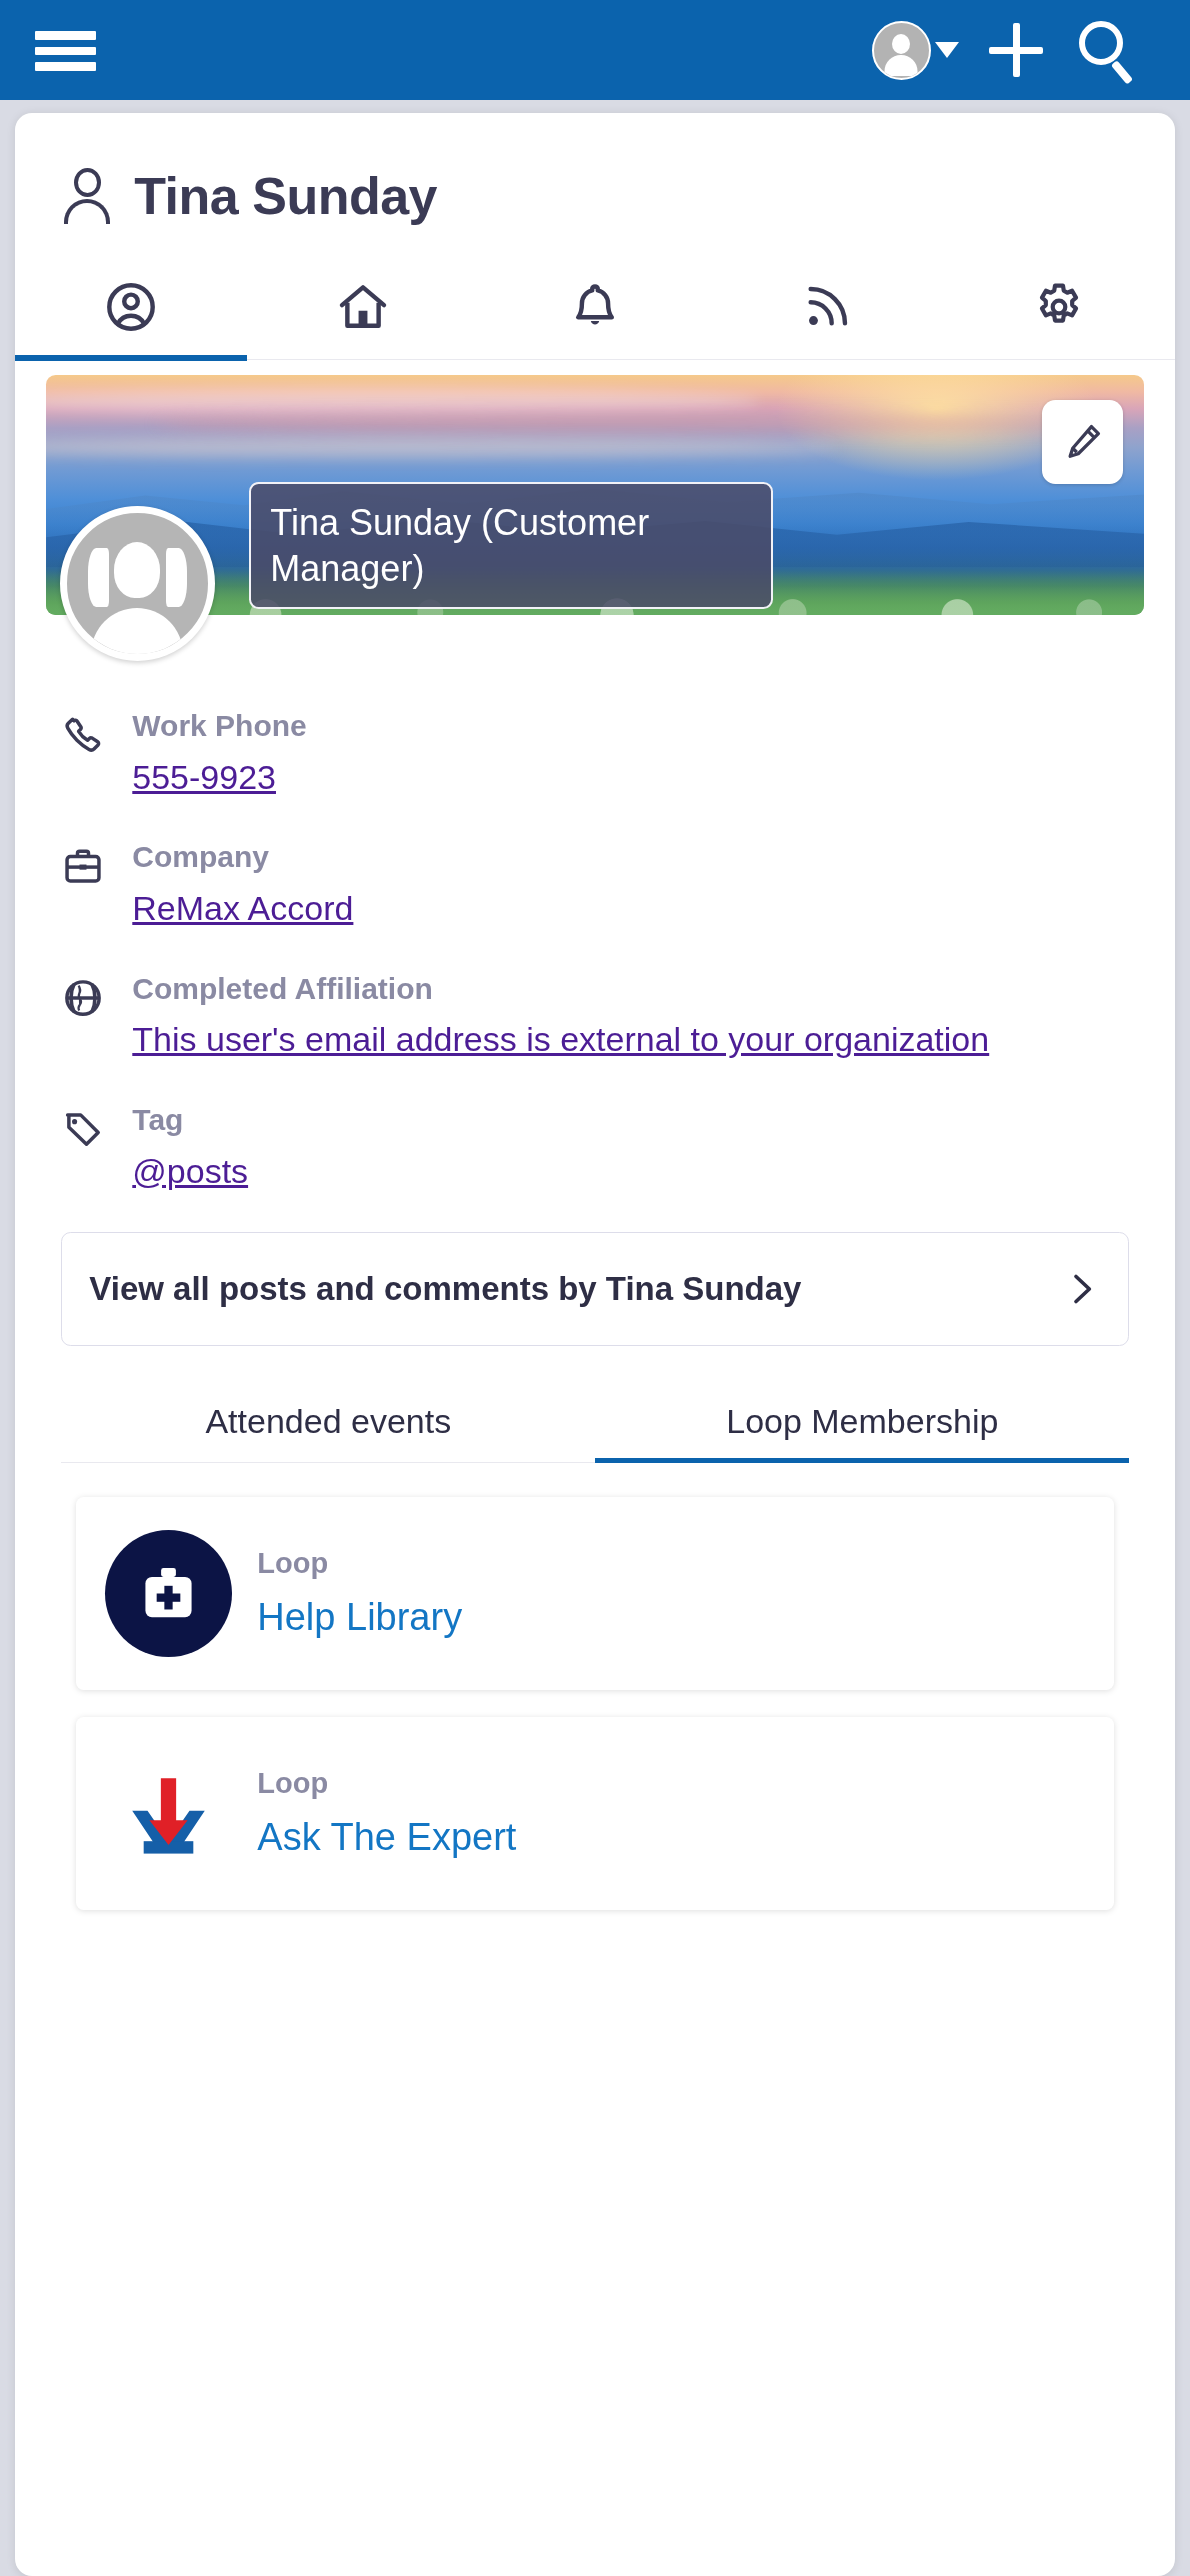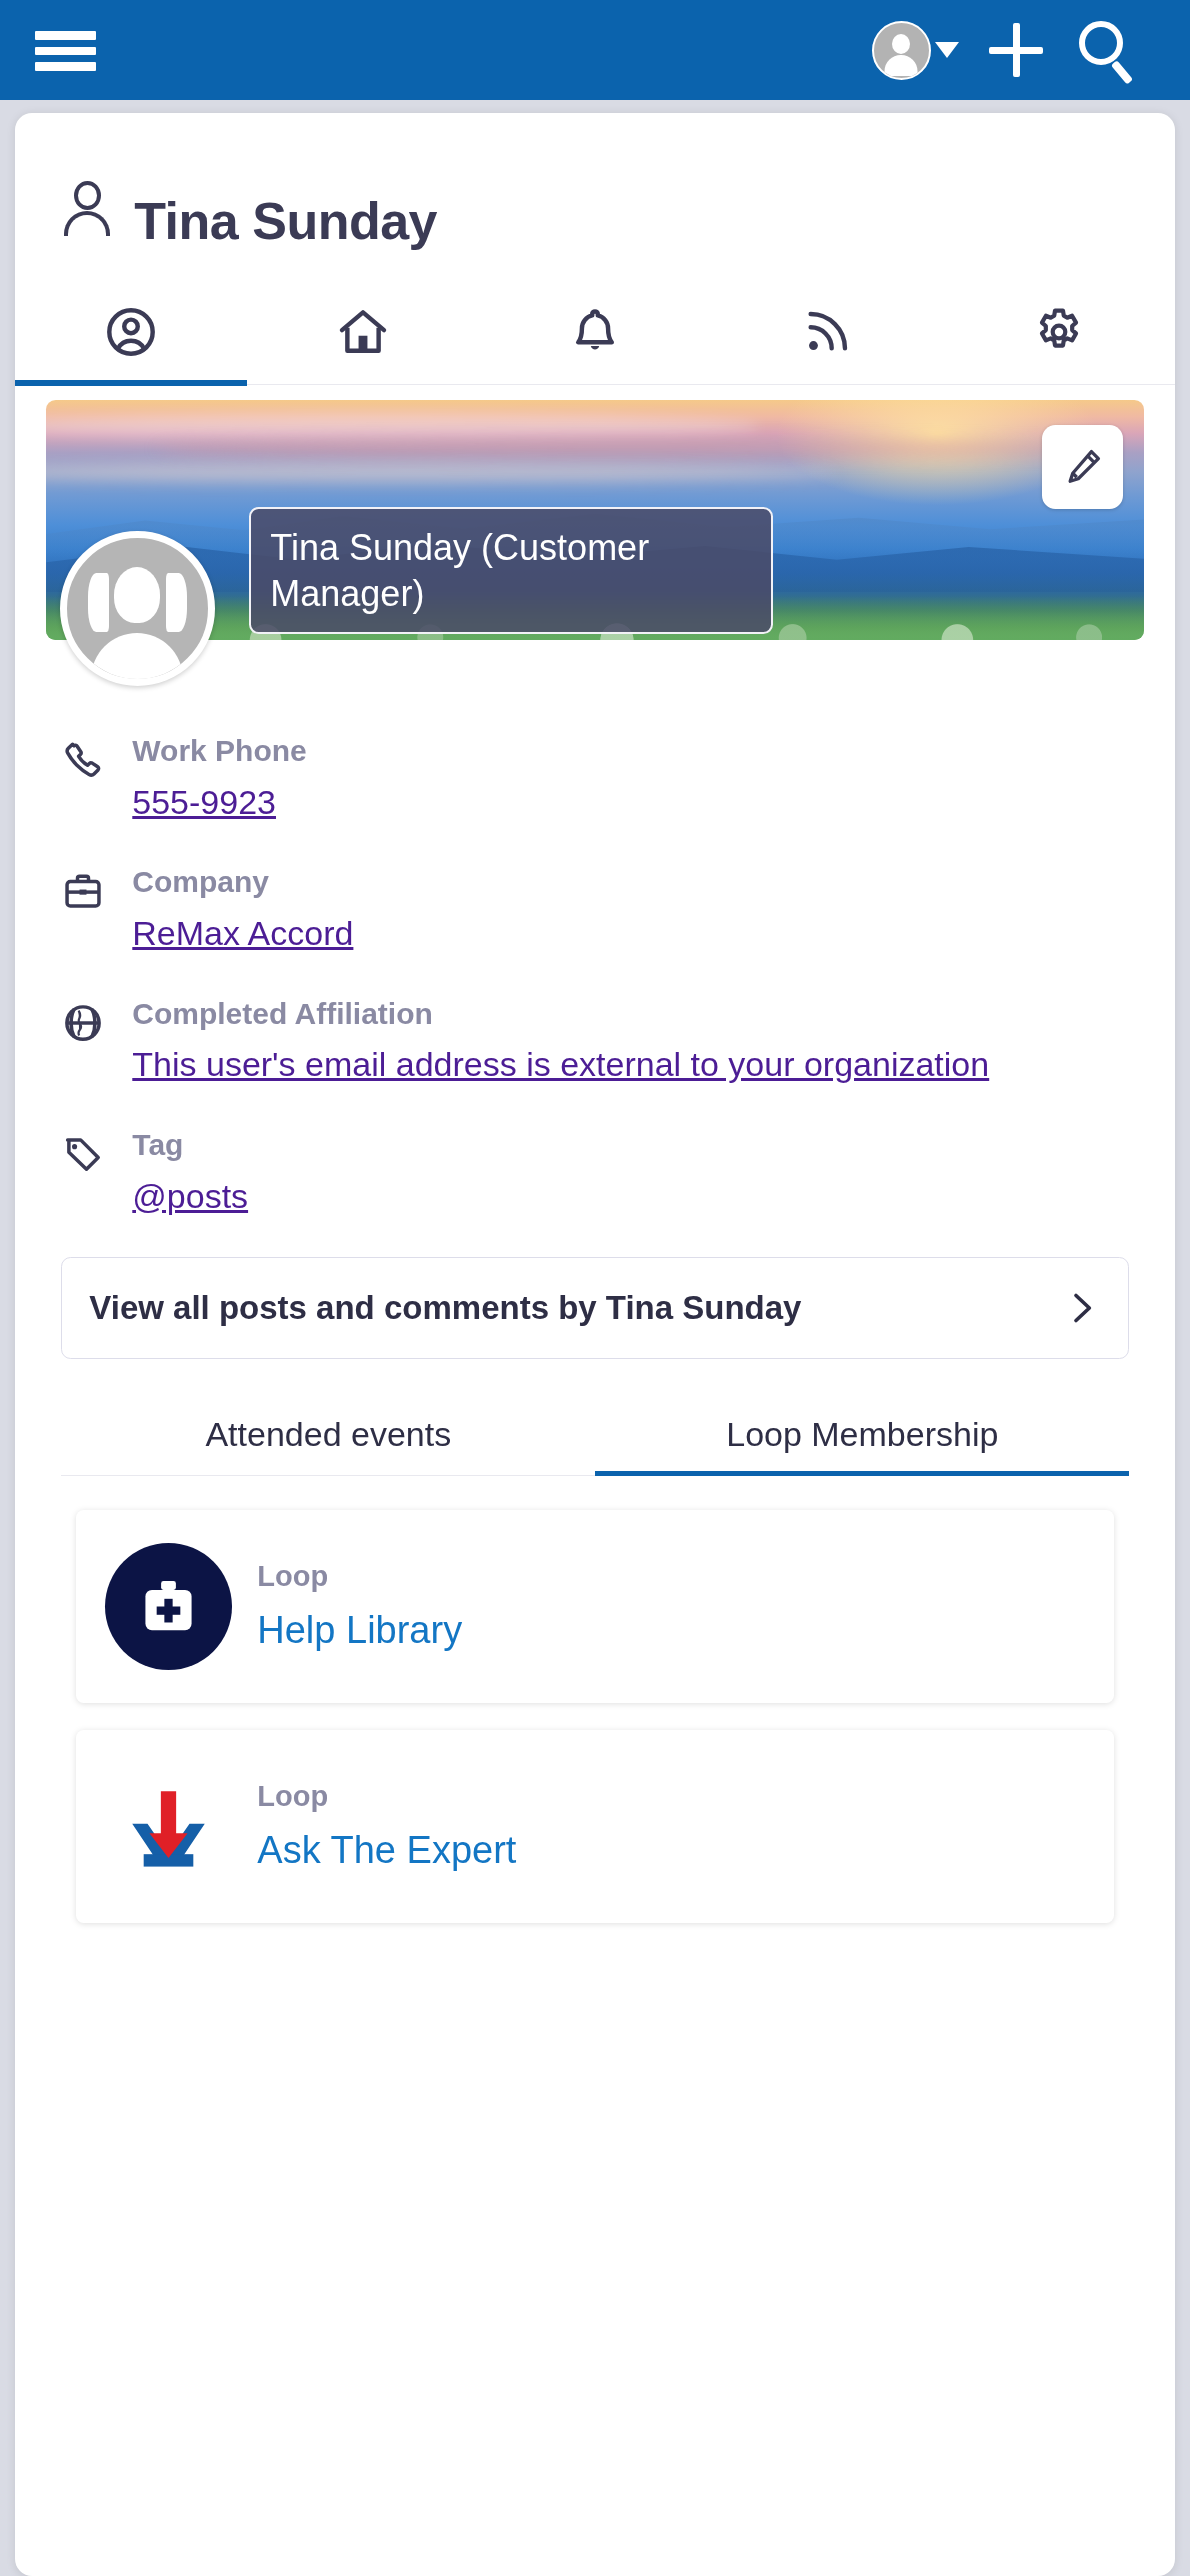--- a/index.html
+++ b/index.html
@@ -114,21 +114,21 @@
     position: absolute; top: 1.9px; left: 12.5px;
     width: 27px; height: 29px; border: 4.8px solid #3b3b55; border-radius: 50%;
   }
   .profile-title .person-ico .b {
     position: absolute; bottom: 1.9px; left: 2.9px;
     width: 46px; height: 25px;
     border: 4.8px solid #3b3b55; border-bottom: none;
     border-radius: 23px 23px 0 0;
   }
   .profile-title h1 {
-    font-size: 52px; font-weight: bold; color: #3b3b55; letter-spacing: -0.5px; margin-top: 25px;
+    font-size: 52px; font-weight: bold; color: #3b3b55; letter-spacing: -0.5px;
   }
 
   
   .icon-tabs {
     display: flex;
     margin-top: 29px;
     border-bottom: 1.9px solid #e9e9ef;
     position: relative;
   }
   .icon-tab {
@@ -283,21 +283,21 @@
     font-size: 30px; font-weight: bold; color: #8a8aa3;
     margin-bottom: 11.5px;
   }
   .detail-value {
     font-size: 34px; color: #4c1d95; line-height: 1.35; max-width: 901px; text-decoration: underline;
   }
 
   
   .view-all {
     margin: 11.5px 46px 0 46px;
-    height: 102px;
+    height: 114px;
     border: 1.9px solid #ddddea;
     border-radius: 9.6px;
     display: flex; align-items: center; justify-content: space-between;
     padding: 0 27px;
     cursor: pointer;
   }
   .view-all .label {
     font-size: 33px; font-weight: bold; color: #2e2e45;
   }
 

